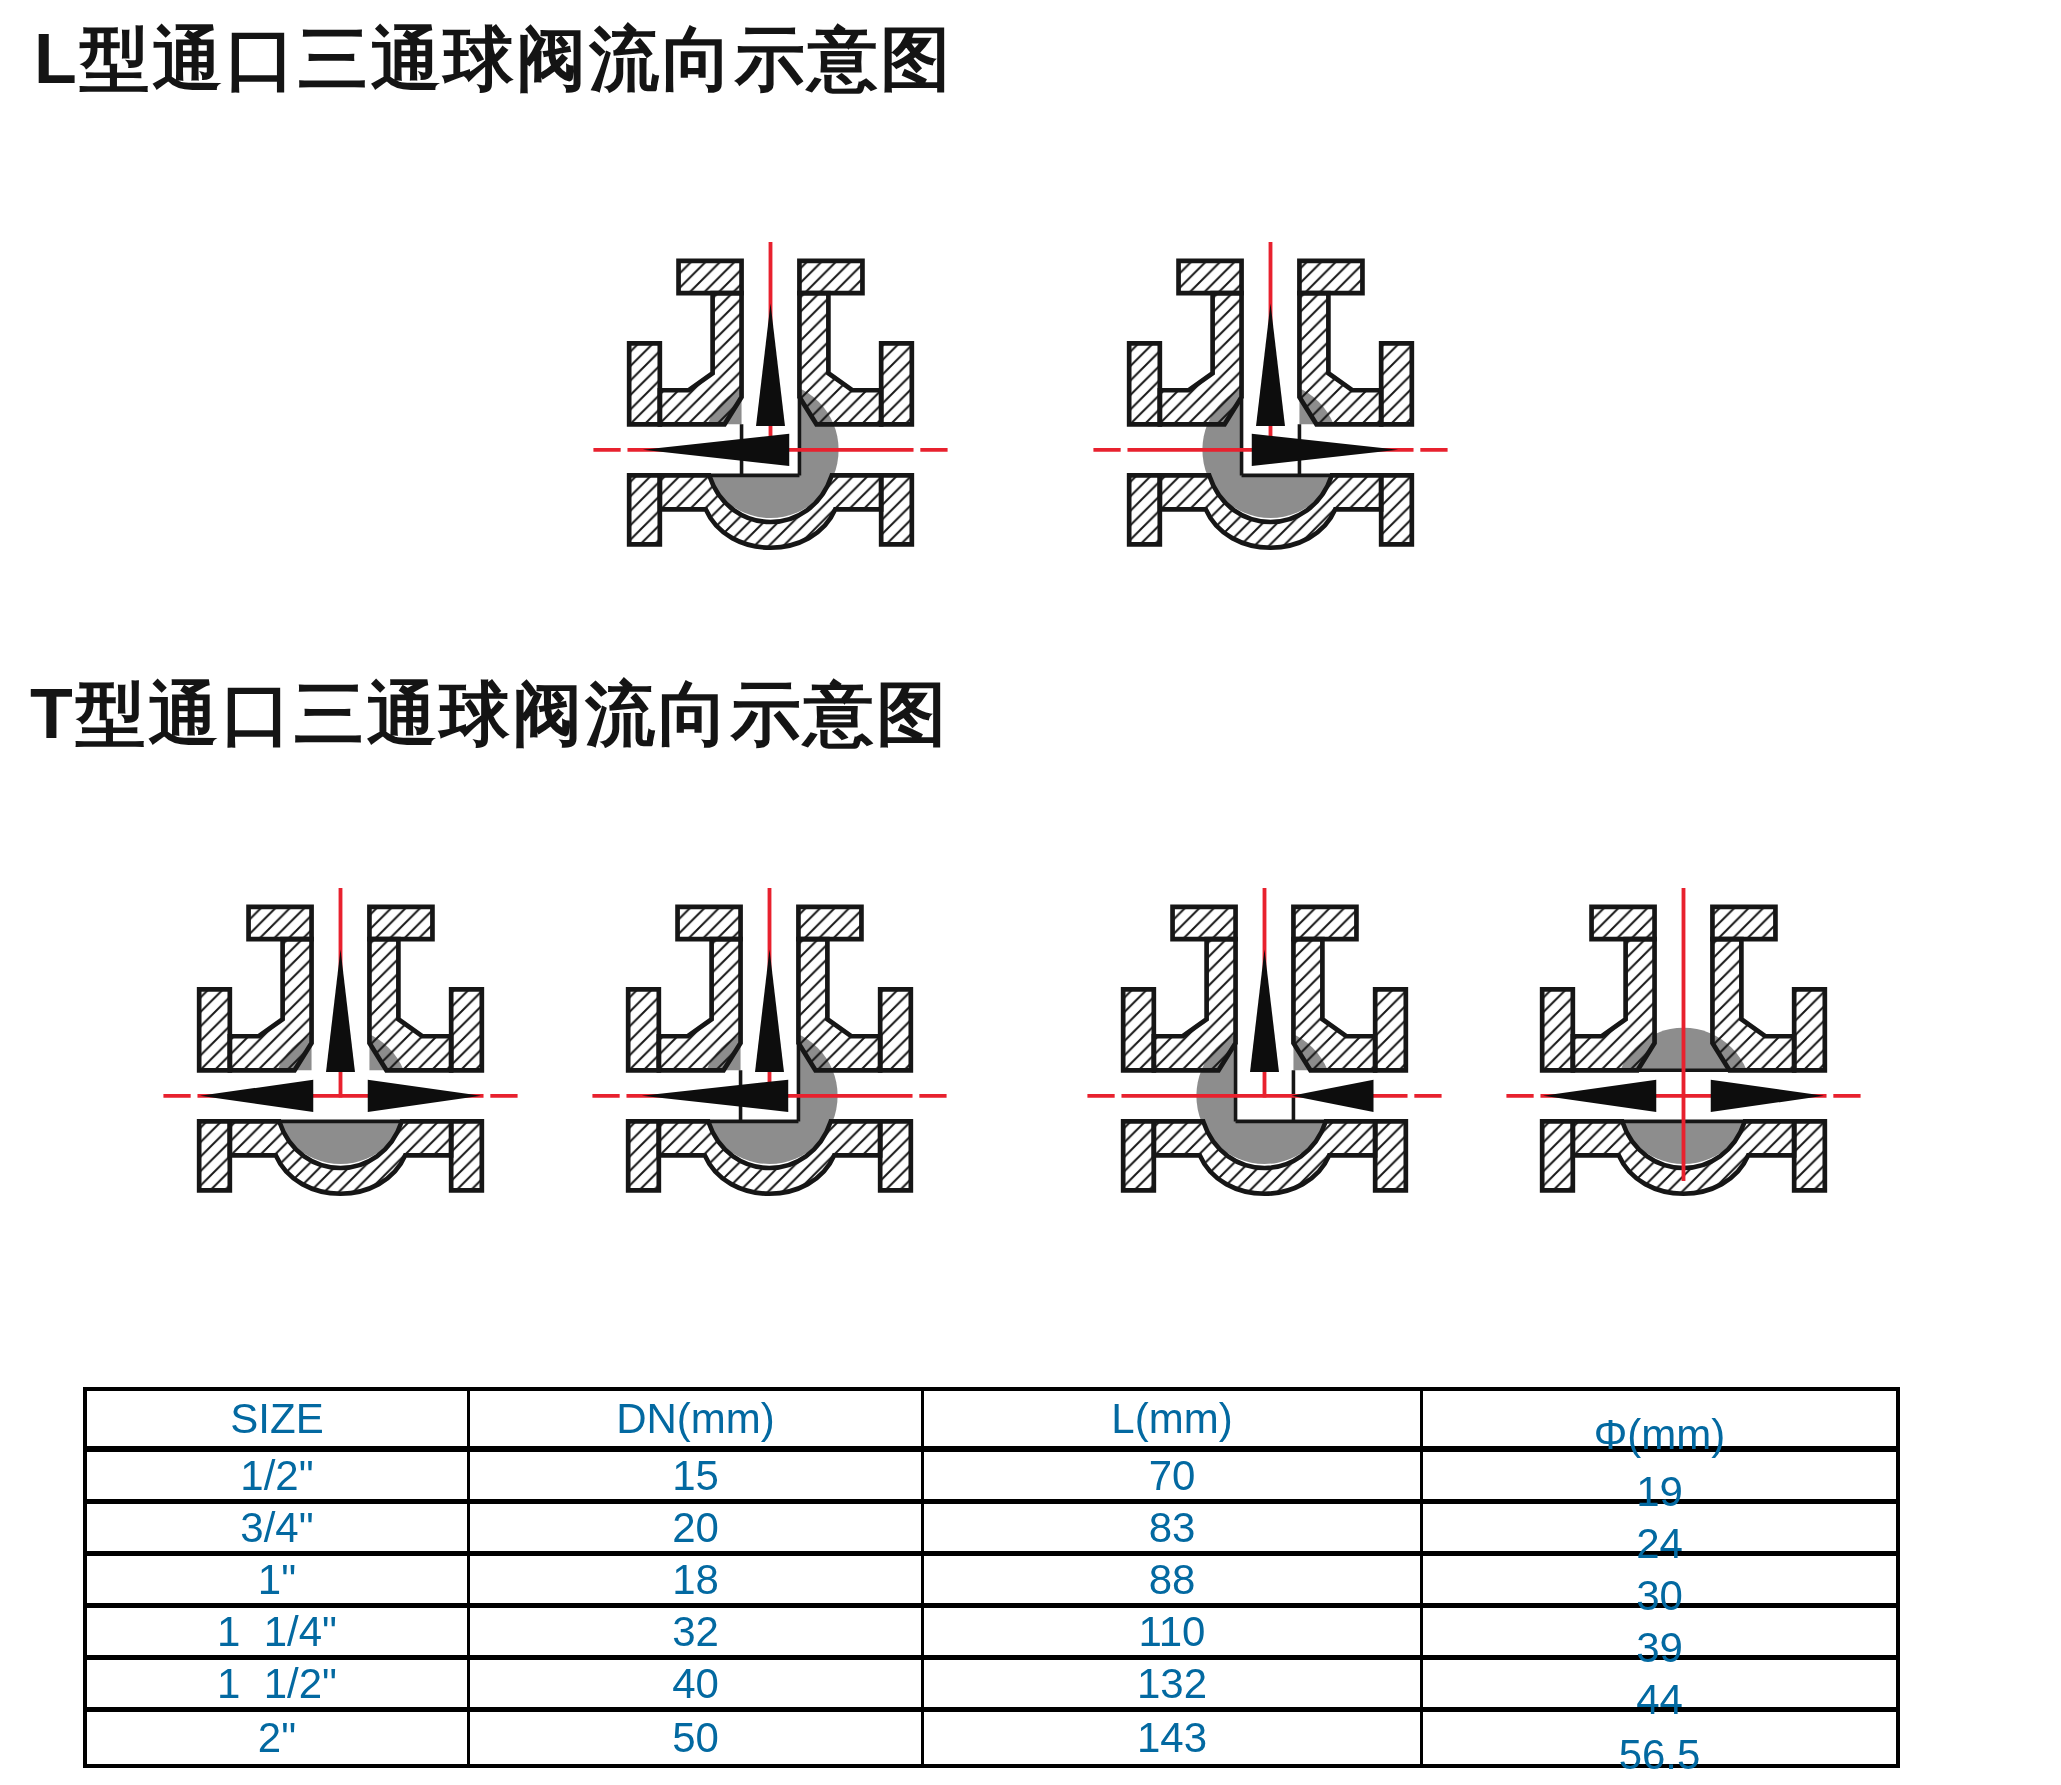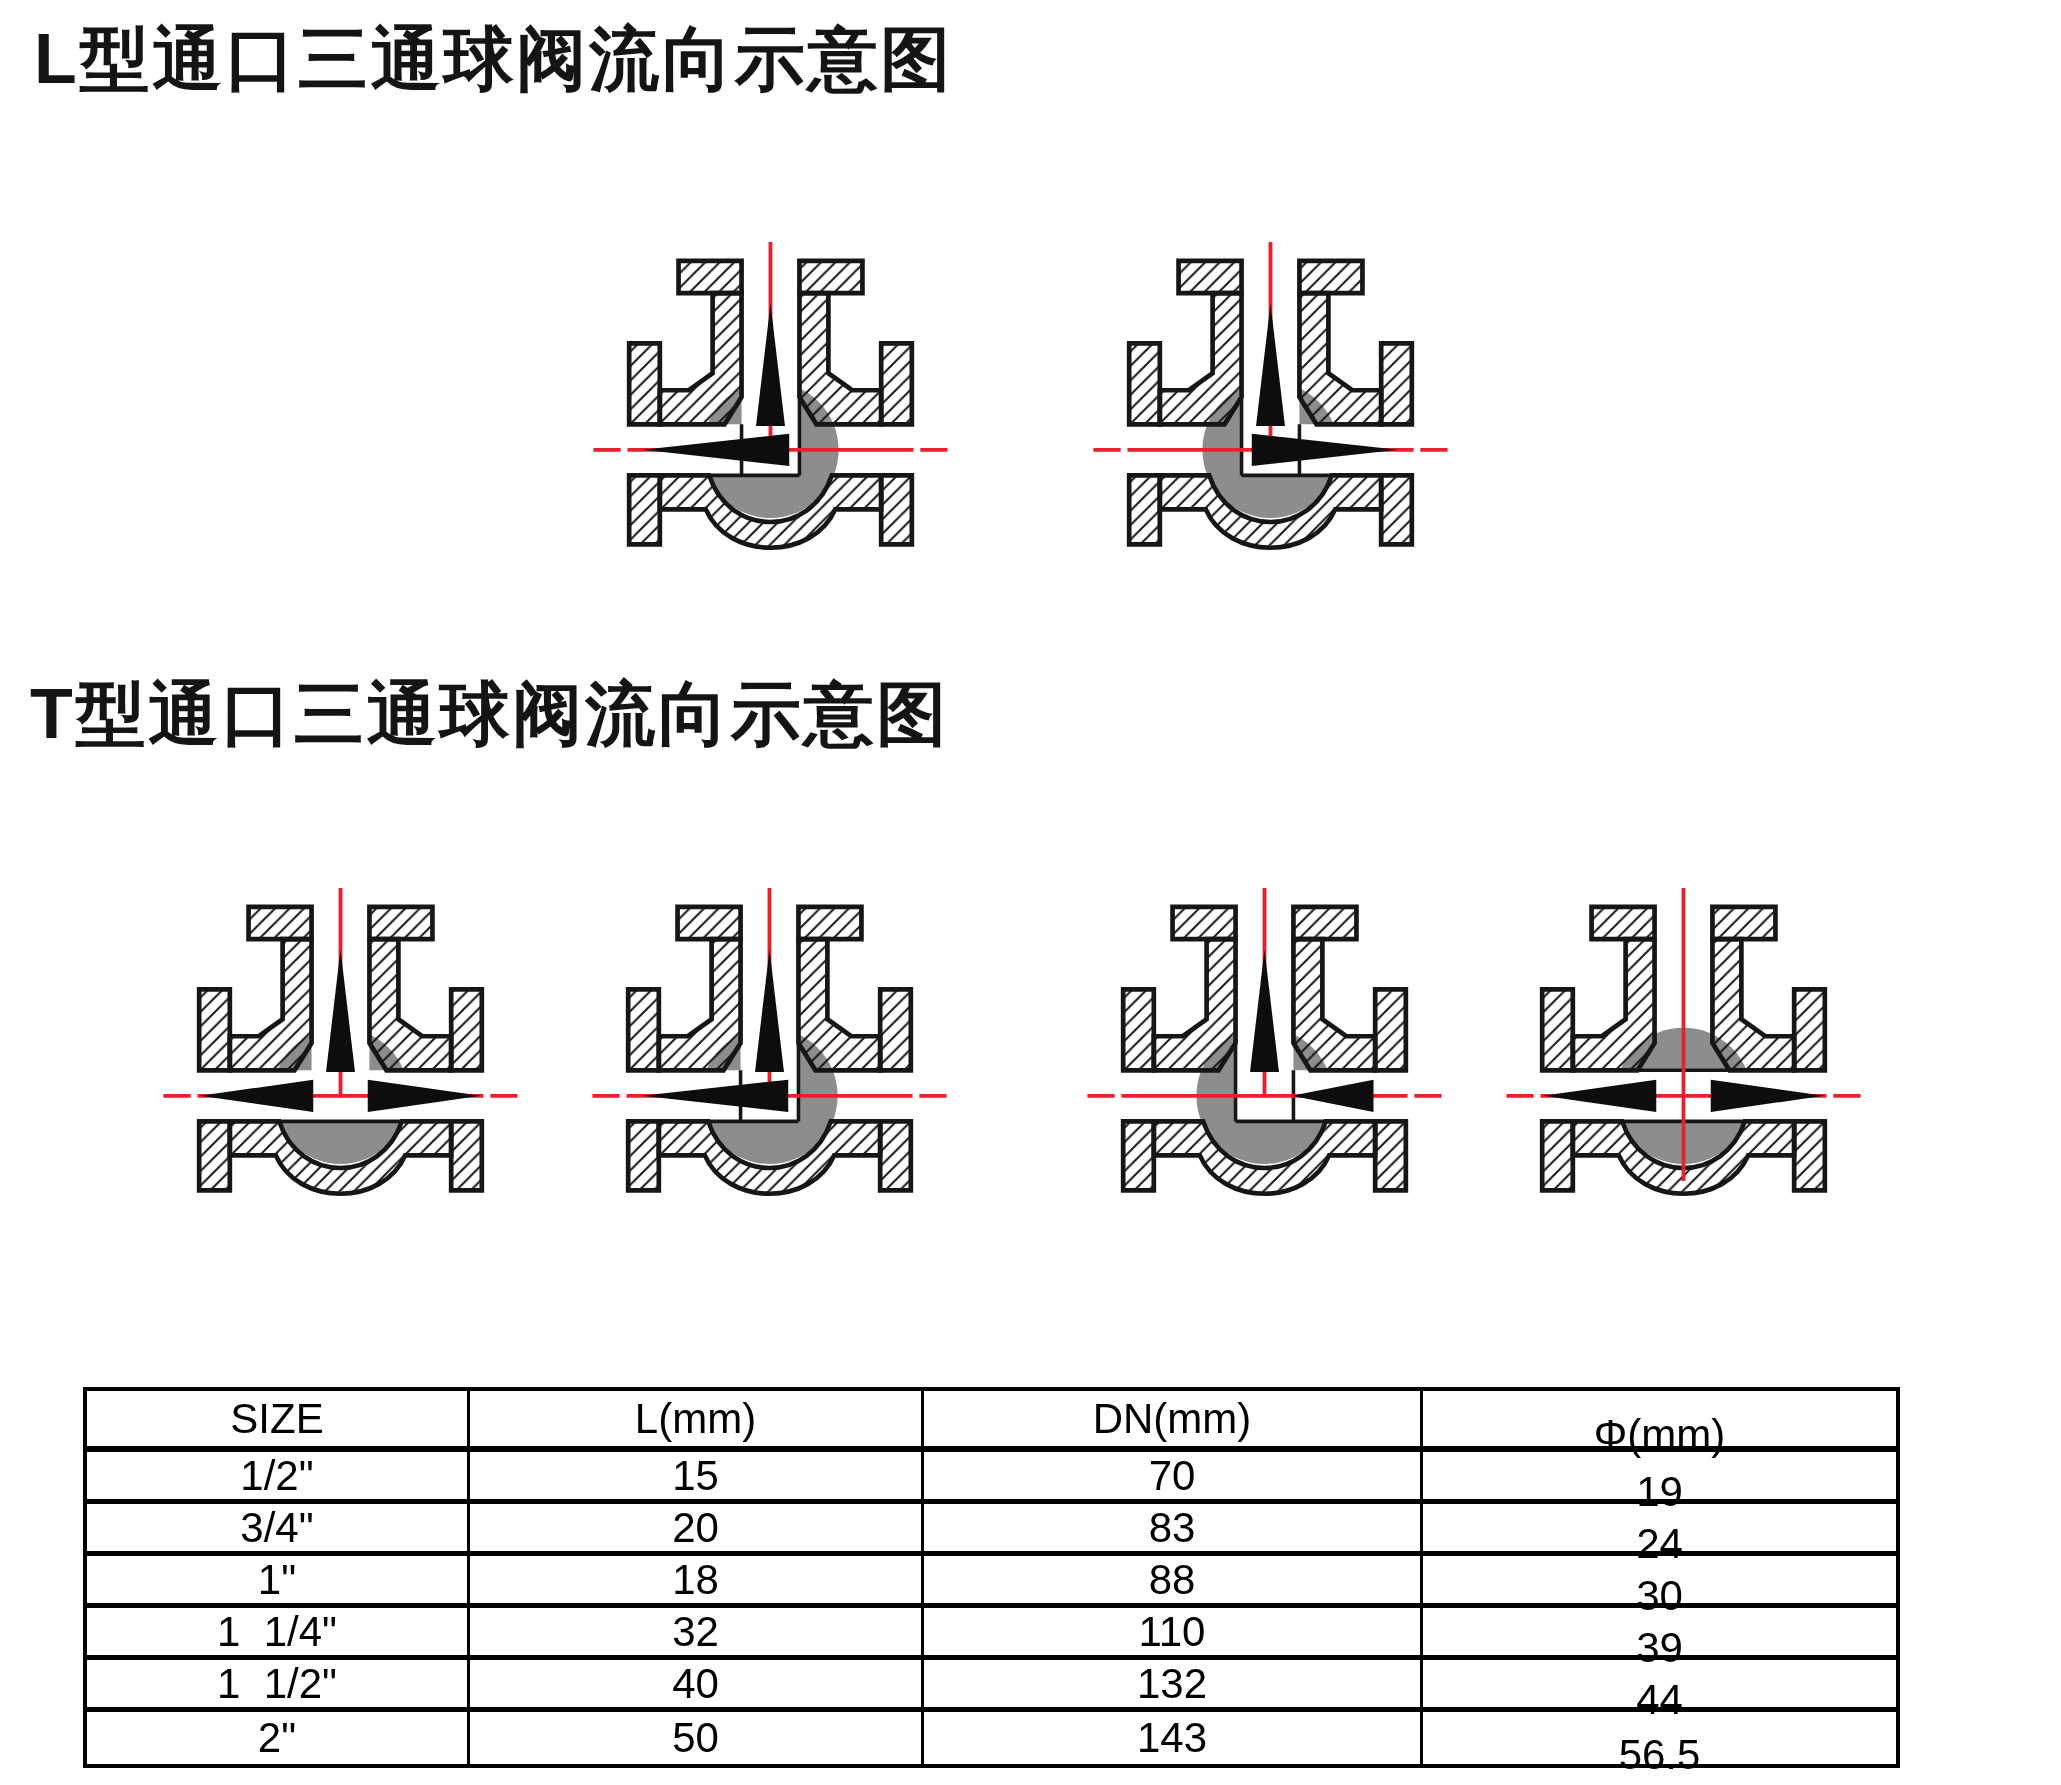--- a/index.html
+++ b/index.html
@@ -18,21 +18,21 @@
   #t-valve-2{left:582px;top:883px;}
   #t-valve-3{left:1077px;top:883px;}
   #t-valve-4{left:1496px;top:883px;}
   
   .dim-table{position:absolute;left:83px;top:1387px;width:1809px;
              border:4.7px solid #000;box-sizing:content-box;
              display:grid;grid-template-columns:383px 454px 499px 473px;
              grid-template-rows:61px repeat(6,52px);background:#fff;}
   .dim-cell{display:flex;align-items:center;justify-content:center;
             font-size:42px;line-height:1;white-space:pre;box-sizing:border-box;
-            border-right:3.8px solid #000;border-bottom:5.7px solid #000;color:#000000;}
+            border-right:3.8px solid #000;border-bottom:5.7px solid #000;color:#0369a1;}
   .dim-cell.last-col{border-right:none;margin-top:33px;}
   .dim-cell.last-row{border-bottom:none;}
   .dim-cell.hdr{border-bottom:6.6px solid #000;font-size:42px;}
 </style>
 </head>
 <body>
 
 <div class="page">
 
   <div class="sec-title" id="title-l">L型通口三通球阀流向示意图</div>
@@ -206,22 +206,22 @@
         </g>
         <path d="M220,-14 V330" stroke="#e8212e" stroke-width="4.5" fill="none"></path>
         <path d="M12,230 H44 M52,230 H388 M396,230 H428" stroke="#e8212e" stroke-width="4.5" fill="none"></path>
         <polygon points="55,230 188,211 188,249" fill="#0d0d0d"></polygon>
         <polygon points="385,230 252,211 252,249" fill="#0d0d0d"></polygon>
       </svg>
     </div>
 
   <div class="dim-table" id="dim-table">
       <div class="dim-cell hdr">SIZE</div>
+      <div class="dim-cell hdr">DN(mm)</div>
       <div class="dim-cell hdr">L(mm)</div>
-      <div class="dim-cell hdr">DN(mm)</div>
       <div class="dim-cell hdr last-col">Φ(mm)</div>
       <div class="dim-cell">1/2"</div>
       <div class="dim-cell">15</div>
       <div class="dim-cell">70</div>
       <div class="dim-cell last-col">19</div>
       <div class="dim-cell">3/4"</div>
       <div class="dim-cell">20</div>
       <div class="dim-cell">83</div>
       <div class="dim-cell last-col">24</div>
       <div class="dim-cell">1"</div>

